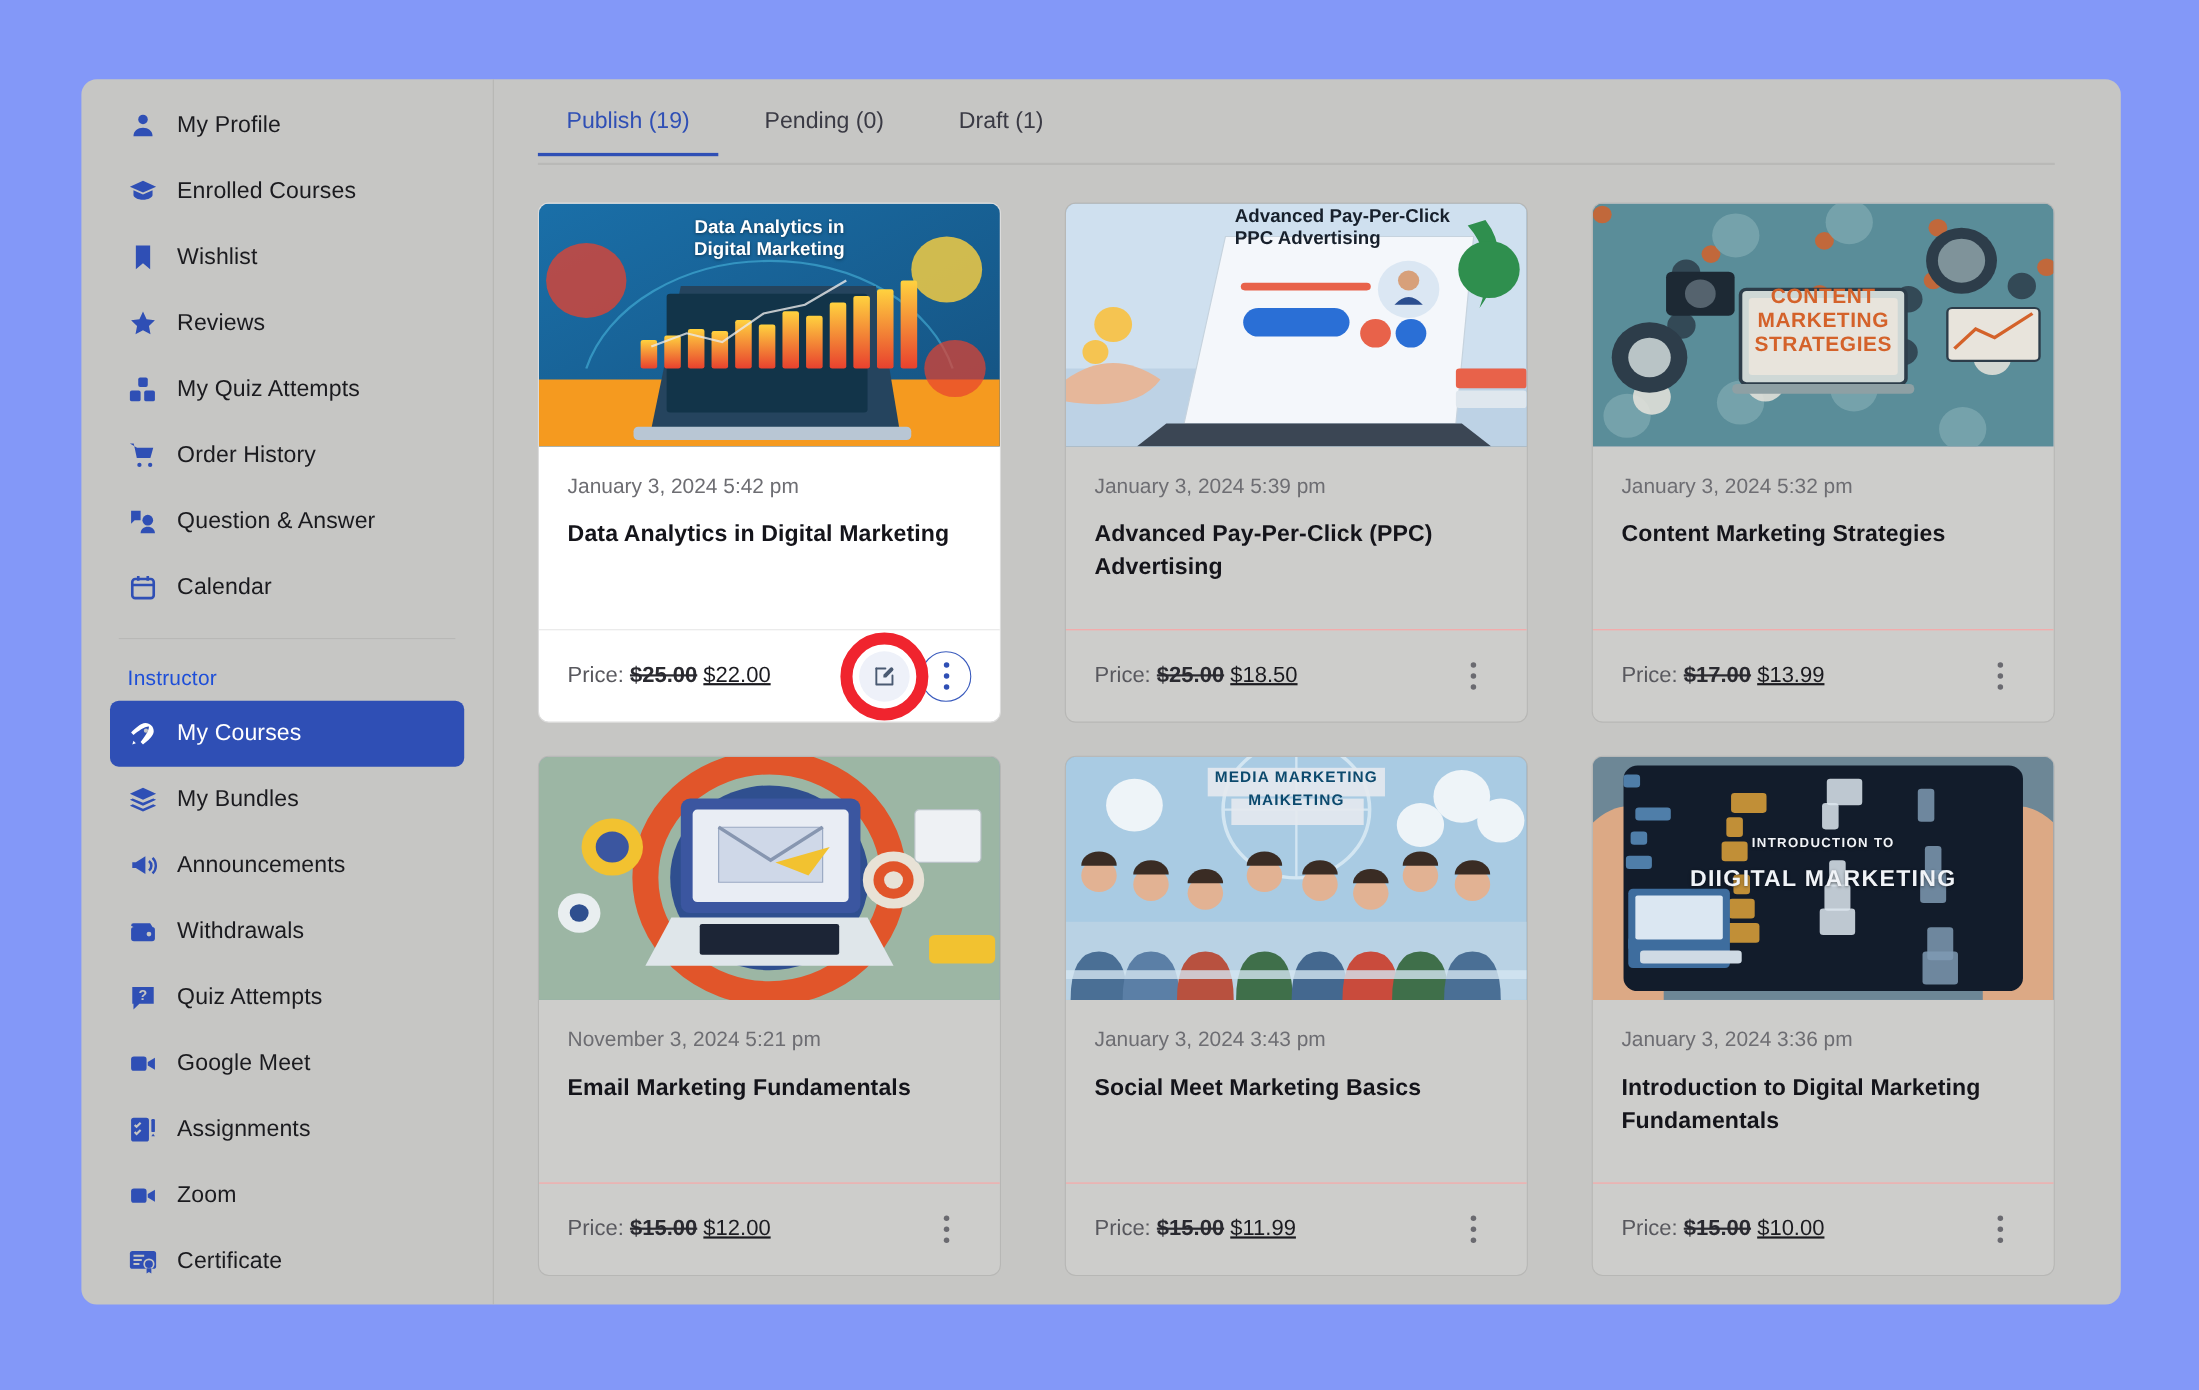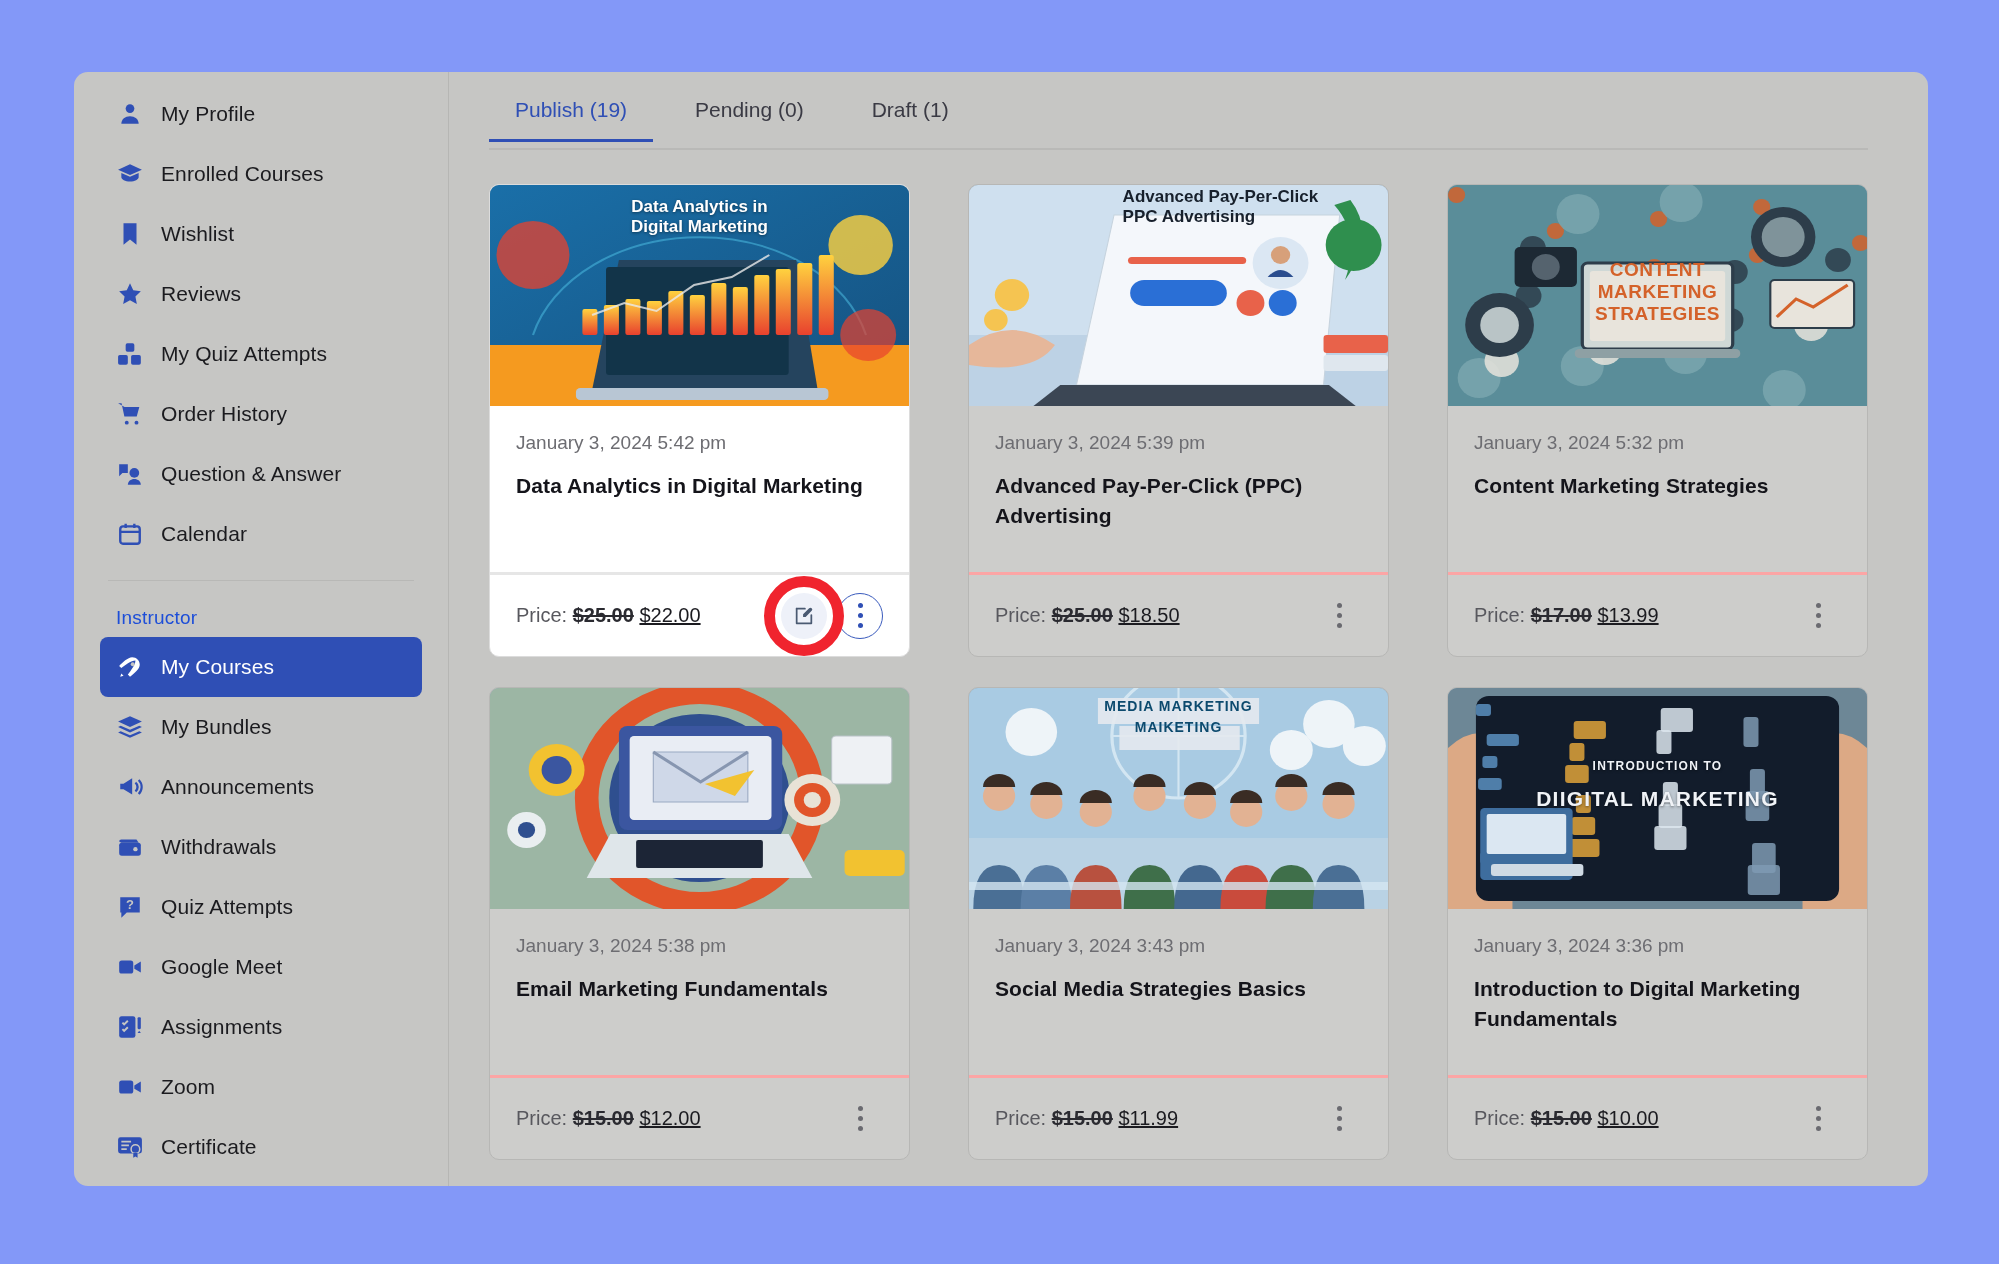--- a/index.html
+++ b/index.html
@@ -145,21 +145,21 @@
     margin-bottom: 17px;
   }
   .card-title {
     font-size: 21px;
     font-weight: bold;
     color: #14141a;
     line-height: 1.44;
     letter-spacing: .1px;
   }
   .card-foot {
-    border-top: 3px solid #fca5a5;
+    border-top: 1px solid #fca5a5;
     height: 84px;
     display: flex;
     align-items: center;
     justify-content: space-between;
     padding: 0 26px;
   }
   .card.featured .card-foot { border-top-color: #e6e6e6; }
   .price-wrap { font-size: 20px; color: #4a4a51; }
   .price-label { color: #58585e; }
   .price-old { text-decoration: line-through; color: #2a2a30; font-weight: bold; }
@@ -560,21 +560,21 @@
       <circle cx="300" cy="112" r="17" fill="#e1552a"></circle>
       <circle cx="300" cy="112" r="8" fill="#e8e2d6"></circle>
       <circle cx="62" cy="82" r="26" fill="#f2c230"></circle>
       <circle cx="62" cy="82" r="14" fill="#3b56a0"></circle>
       <rect x="318" y="48" width="56" height="48" rx="4" fill="#eef1f4" stroke="#b8c2c6"></rect>
       <rect x="330" y="162" width="56" height="26" rx="5" fill="#f2c230"></rect>
       <circle cx="34" cy="142" r="18" fill="#e9eef0"></circle>
       <circle cx="34" cy="142" r="8" fill="#2f4f8f"></circle>
     </svg></div>
             <div class="card-body">
-              <div class="card-date">January 3, 2024 5:38 pm</div>
+              <div class="card-date">November 3, 2024 5:21 pm</div>
               <div class="card-title">Email Marketing Fundamentals</div>
             </div>
             <div class="card-foot">
               <div class="price-wrap"><span class="price-label">Price:</span> <span class="price-old">$15.00</span> <span class="price-new">$12.00</span></div>
               <div class="foot-actions">
                 <div class="kebab dim">
                   <i></i>
                   <i></i>
                   <i></i>
                 </div>
@@ -617,21 +617,21 @@
                 <circle cx="344" cy="116" r="15" fill="#e2b293"></circle>
                 <path d="M329 107 a15 13 0 0 1 30 0 z" fill="#3a2c24"></path>
                 <path d="M320 221 q0 -44 24 -44 q24 0 24 44z" fill="#4a6f95"></path>
       <rect x="0" y="194" width="390" height="8" fill="#d5e6f1" opacity=".8"></rect>
     </svg><div class="tlabel" style="top: 8px; font-size: 14px; color: #0c4a6e; letter-spacing: 1px; text-shadow: none; line-height: 1.5;">
                 <div>MEDIA MARKETING</div>
                 <div>MAIKETING</div>
               </div></div>
             <div class="card-body">
               <div class="card-date">January 3, 2024 3:43 pm</div>
-              <div class="card-title">Social Media Strategies Basics</div>
+              <div class="card-title">Social Meet Marketing Basics</div>
             </div>
             <div class="card-foot">
               <div class="price-wrap"><span class="price-label">Price:</span> <span class="price-old">$15.00</span> <span class="price-new">$11.99</span></div>
               <div class="foot-actions">
                 <div class="kebab dim">
                   <i></i>
                   <i></i>
                   <i></i>
                 </div>
               </div>

